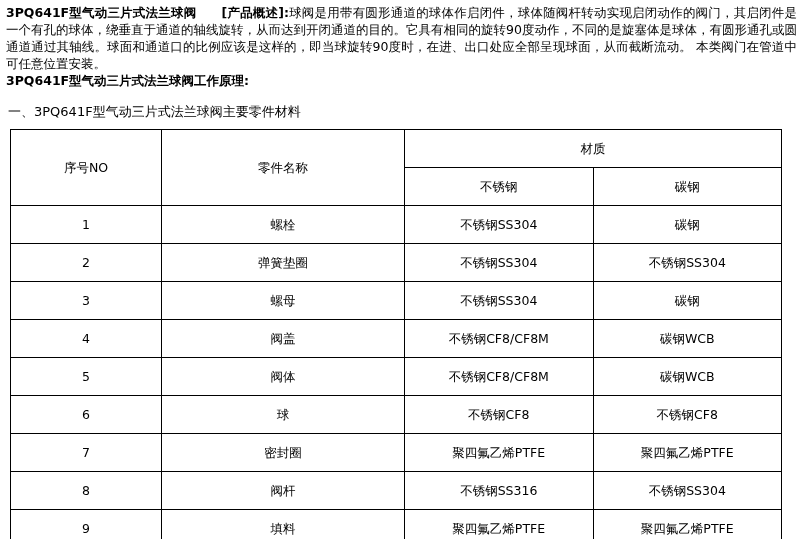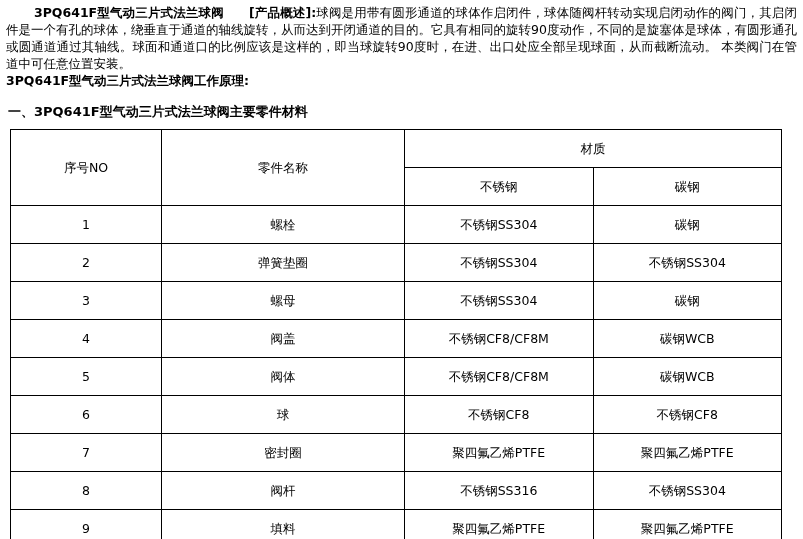--- a/index.html
+++ b/index.html
@@ -22,32 +22,31 @@
     box-sizing: border-box;
     padding: 4px 6px 0 6px;
   }
   .intro-block {
     line-height: 17px;
     font-size: 12.5px;
     text-align: justify;
   }
   .heading-strong {
     font-weight: bold;
-    margin-left: 28px;
   }
   .bracket-note {
     font-weight: bold;
     padding-left: 21px;
   }
   .para {
     margin: 0;
     padding: 0;
   }
   .section-title {
-    font-weight: bold;
+    font-weight: normal;
     font-size: 13px;
     margin: 14px 0 8px 2px;
   }
   table.parts {
     border-collapse: collapse;
     width: 772px;
     margin-left: 4px;
     table-layout: fixed;
   }
   table.parts td, table.parts th {

